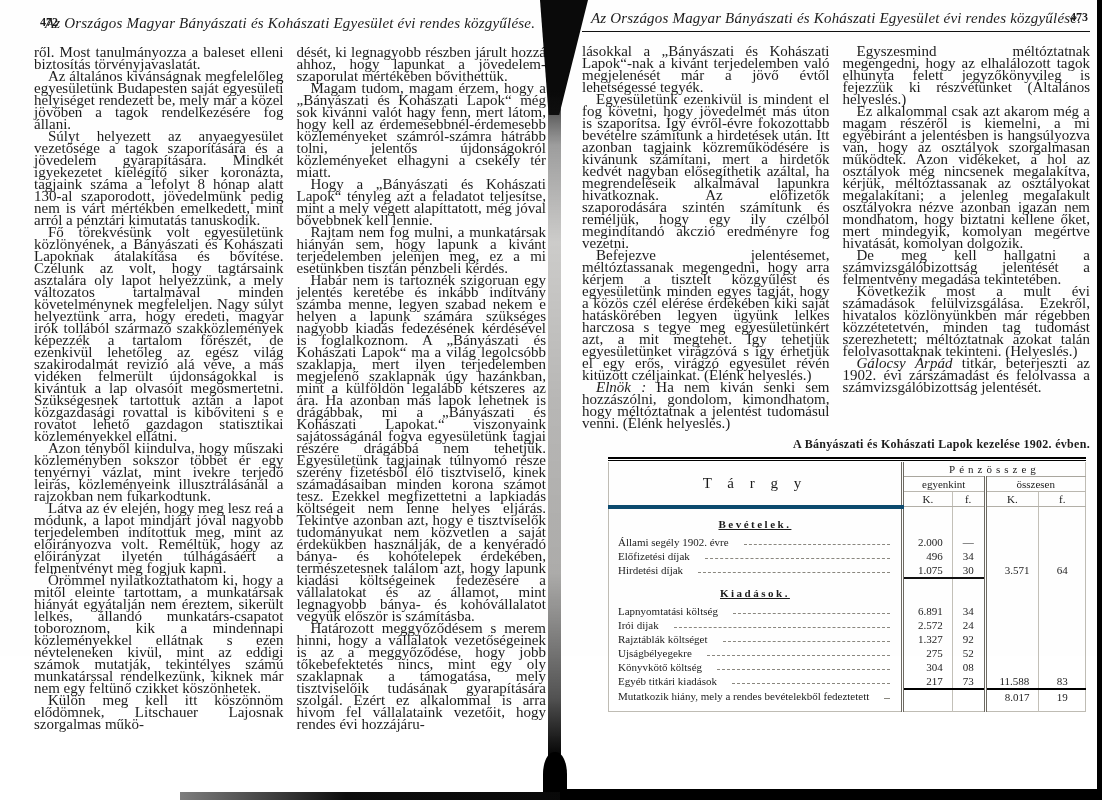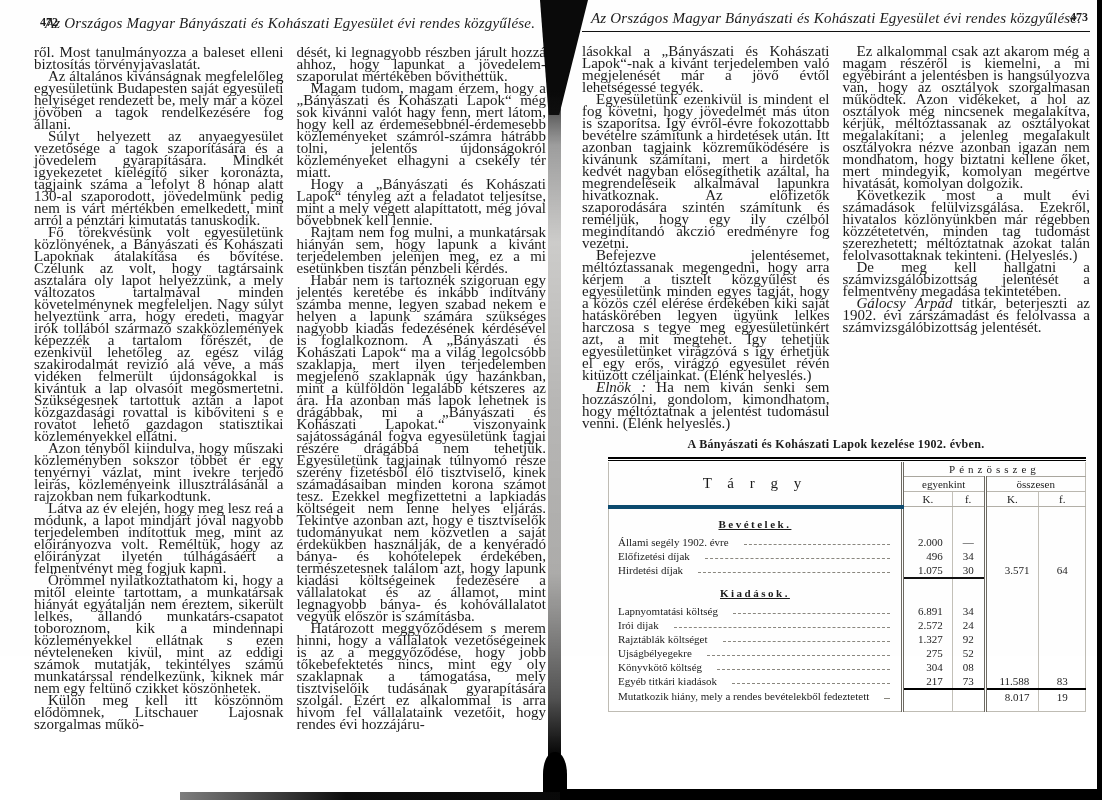--- a/index.html
+++ b/index.html
@@ -21,21 +21,21 @@
   .header-rule { border-bottom:1.5px solid #111; margin-top:3px; }
 
   .cols { display:flex; gap:13px; margin-top:13px; }
   .col { width:250px; font-size:15px; line-height:12px; text-align:justify; }
   .col p { text-indent:14px; }
   .col p.noind { text-indent:0; }
   .lead-italic { font-style:italic; }
 
   
   .table-block { margin-top:8px; }
-  .table-title { text-align:center; font-weight:bold; font-size:12px; margin-bottom:5px; letter-spacing:.3px; }
+  .table-title { text-align:right; font-weight:bold; font-size:12px; margin-bottom:5px; letter-spacing:.3px; }
   .fin-wrap { margin-left:26px; width:478px; }
   .toprule { height:4px; border-top:2.5px solid #000; border-bottom:1px solid #000; margin-bottom:1px; }
   table.fin { border-collapse:collapse; width:478px; font-size:11px;
     border-left:1px solid #bfbcb4; border-right:1px solid #bfbcb4; border-bottom:1px solid #bfbcb4; }
   table.fin td { padding:1px 3px; }
   .c-label { width:294px; }
   .c-k1 { width:50px; } .c-f1 { width:33px; } .c-k2 { width:54px; } .c-f2 { width:47px; }
   .v-dbl { border-left:3px double #6d6a62; }
   .v-thin { border-left:1px solid #c3c0b8; }
   .hd-money { text-align:center; letter-spacing:4px; border-bottom:1px solid #a9a69e; padding-top:3px; }
@@ -109,23 +109,24 @@
     </div>
     <div class="header-rule"></div>
     <div class="cols">
       <div class="col">
         <p class="noind">lásokkal a „Bányászati és Kohászati Lapok“-nak a kivánt terjedelemben való megjelenését már a jövő évtől lehetségessé tegyék.</p>
         <p>Egyesületünk ezenkivül is mindent el fog követni, hogy jövedelmét más úton is szaporítsa. Így évről-évre fokozottabb bevételre számítunk a hirdetések után. Itt azonban tagjaink közreműködésére is kivánunk számítani, mert a hirdetők kedvét nagyban elősegíthetik azáltal, ha megrendeléseik alkalmával lapunkra hivatkoznak. Az előfizetők szaporodására szintén számítunk és reméljük, hogy egy ily czélból megindítandó akczió eredményre fog vezetni.</p>
         <p>Befejezve jelentésemet, méltóztassanak megengedni, hogy arra kérjem a tisztelt közgyűlést és egyesületünk minden egyes tagját, hogy a közös czél elérése érdekében kiki saját hatáskörében legyen ügyünk lelkes harczosa s tegye meg egyesületünkért azt, a mit megtehet. Így tehetjük egyesületünket virágzóvá s így érhetjük el egy erős, virágzó egyesület révén kitüzött czéljainkat. (Élénk helyeslés.)</p>
         <p><span class="lead-italic">Elnök :</span> <span>Ha nem kiván senki sem hozzászólni, gondolom, kimondhatom, hogy méltóztatnak a jelentést tudomásul venni. (Élénk helyeslés.)</span></p>
       </div>
       <div class="col">
+        <p>Egyszesmind méltóztatnak megengedni, hogy az elhalálozott tagok elhunyta felett jegyzőkönyvileg is fejezzük ki részvétünket (Általános helyeslés.)</p>
         <p>Ez alkalommal csak azt akarom még a magam részéről is kiemelni, a mi egyébiránt a jelentésben is hangsúlyozva van, hogy az osztályok szorgalmasan működtek. Azon vidékeket, a hol az osztályok még nincsenek megalakítva, kérjük, méltóztassanak az osztályokat megalakítani; a jelenleg megalakult osztályokra nézve azonban igazán nem mondhatom, hogy biztatni kellene őket, mert mindegyik, komolyan megértve hivatását, komolyan dolgozik.</p>
+        <p>De meg kell hallgatni a számvizsgálóbizottság jelentését a felmentvény megadása tekintetében.</p>
         <p>Következik most a mult évi számadások felülvizsgálása. Ezekről, hivatalos közlönyünkben már régebben közzétetetvén, minden tag tudomást szerezhetett; méltóztatnak azokat talán felolvasottaknak tekinteni. (Helyeslés.)</p>
-        <p>De meg kell hallgatni a számvizsgálóbizottság jelentését a felmentvény megadása tekintetében.</p>
         <p><span class="lead-italic">Gálocsy Árpád</span> <span>titkár, beterjeszti az 1902. évi zárszámadást és felolvassa a számvizsgálóbizottság jelentését.</span></p>
       </div>
     </div>
 
     <div class="table-block">
       <div class="table-title">A Bányászati és Kohászati Lapok kezelése 1902. évben.</div>
       <div class="fin-wrap">
         <div class="toprule"></div>
         <table class="fin">
           <colgroup>

